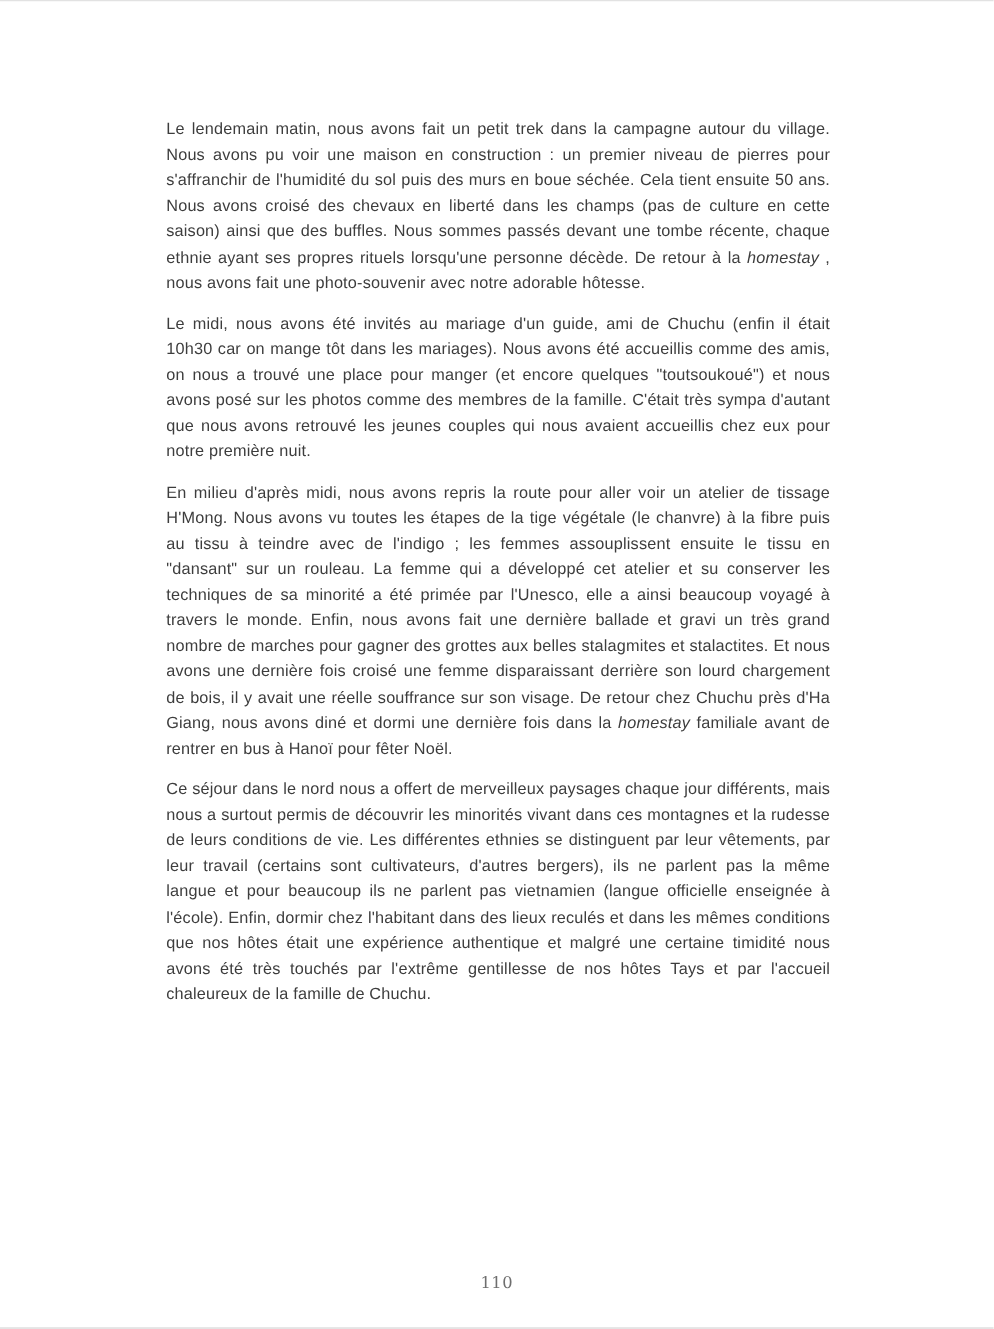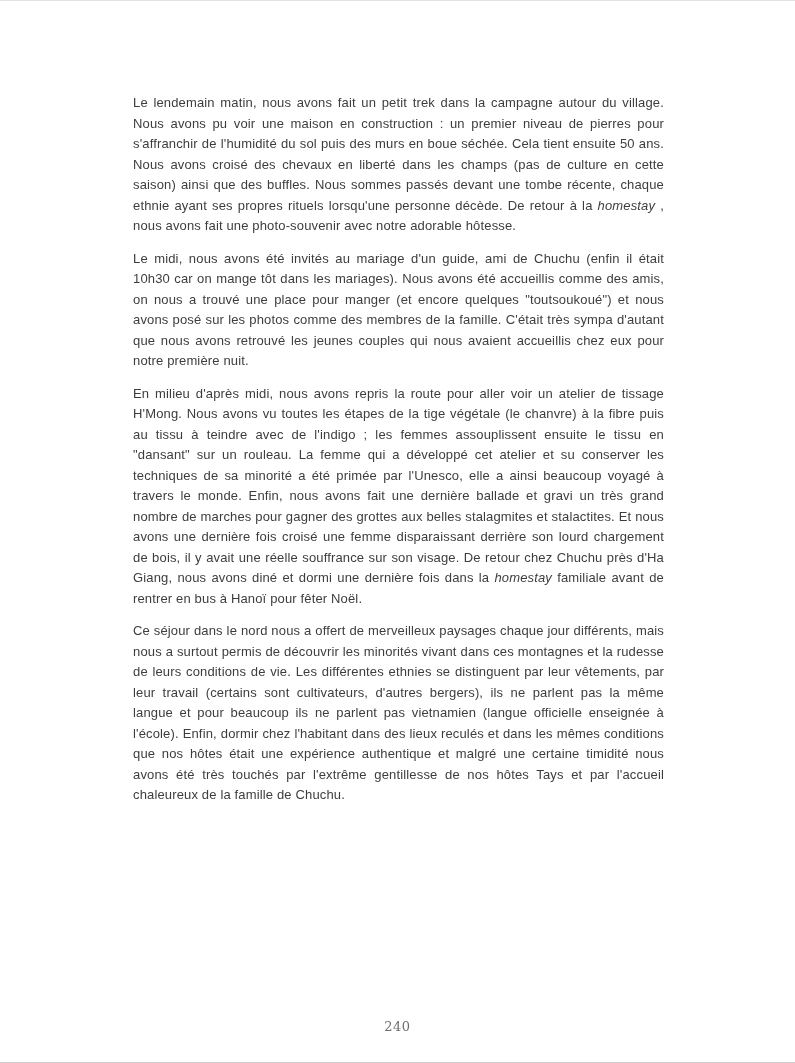--- a/index.html
+++ b/index.html
@@ -51,14 +51,14 @@
 </head>
 <body>
 
 <div class="page">
   <div class="content">
     <p><span>Le lendemain matin, nous avons fait un petit trek dans la campagne autour du village. Nous avons pu voir une maison en construction : un premier niveau de pierres pour s'affranchir de l'humidité du sol puis des murs en boue séchée. Cela tient ensuite 50 ans. Nous avons croisé des chevaux en liberté dans les champs (pas de culture en cette saison) ainsi que des buffles. Nous sommes passés devant une tombe récente, chaque ethnie ayant ses propres rituels lorsqu'une personne décède. De retour à la </span><em>homestay</em><span> , nous avons fait une photo-souvenir avec notre adorable hôtesse.</span></p>
     <p><span>Le midi, nous avons été invités au mariage d'un guide, ami de Chuchu (enfin il était 10h30 car on mange tôt dans les mariages). Nous avons été accueillis comme des amis, on nous a trouvé une place pour manger (et encore quelques "toutsoukoué") et nous avons posé sur les photos comme des membres de la famille. C'était très sympa d'autant que nous avons retrouvé les jeunes couples qui nous avaient accueillis chez eux pour notre première nuit.</span></p>
     <p><span>En milieu d'après midi, nous avons repris la route pour aller voir un atelier de tissage H'Mong. Nous avons vu toutes les étapes de la tige végétale (le chanvre) à la fibre puis au tissu à teindre avec de l'indigo ; les femmes assouplissent ensuite le tissu en "dansant" sur un rouleau. La femme qui a développé cet atelier et su conserver les techniques de sa minorité a été primée par l'Unesco, elle a ainsi beaucoup voyagé à travers le monde. Enfin, nous avons fait une dernière ballade et gravi un très grand nombre de marches pour gagner des grottes aux belles stalagmites et stalactites. Et nous avons une dernière fois croisé une femme disparaissant derrière son lourd chargement de bois, il y avait une réelle souffrance sur son visage. De retour chez Chuchu près d'Ha Giang, nous avons diné et dormi une dernière fois dans la </span><em>homestay</em><span> familiale avant de rentrer en bus à Hanoï pour fêter Noël.</span></p>
     <p><span>Ce séjour dans le nord nous a offert de merveilleux paysages chaque jour différents, mais nous a surtout permis de découvrir les minorités vivant dans ces montagnes et la rudesse de leurs conditions de vie. Les différentes ethnies se distinguent par leur vêtements, par leur travail (certains sont cultivateurs, d'autres bergers), ils ne parlent pas la même langue et pour beaucoup ils ne parlent pas vietnamien (langue officielle enseignée à l'école). Enfin, dormir chez l'habitant dans des lieux reculés et dans les mêmes conditions que nos hôtes était une expérience authentique et malgré une certaine timidité nous avons été très touchés par l'extrême gentillesse de nos hôtes Tays et par l'accueil chaleureux de la famille de Chuchu.</span></p>
   </div>
-  <div class="page-number">240</div>
+  <div class="page-number">110</div>
 </div>
 
 </body></html>

